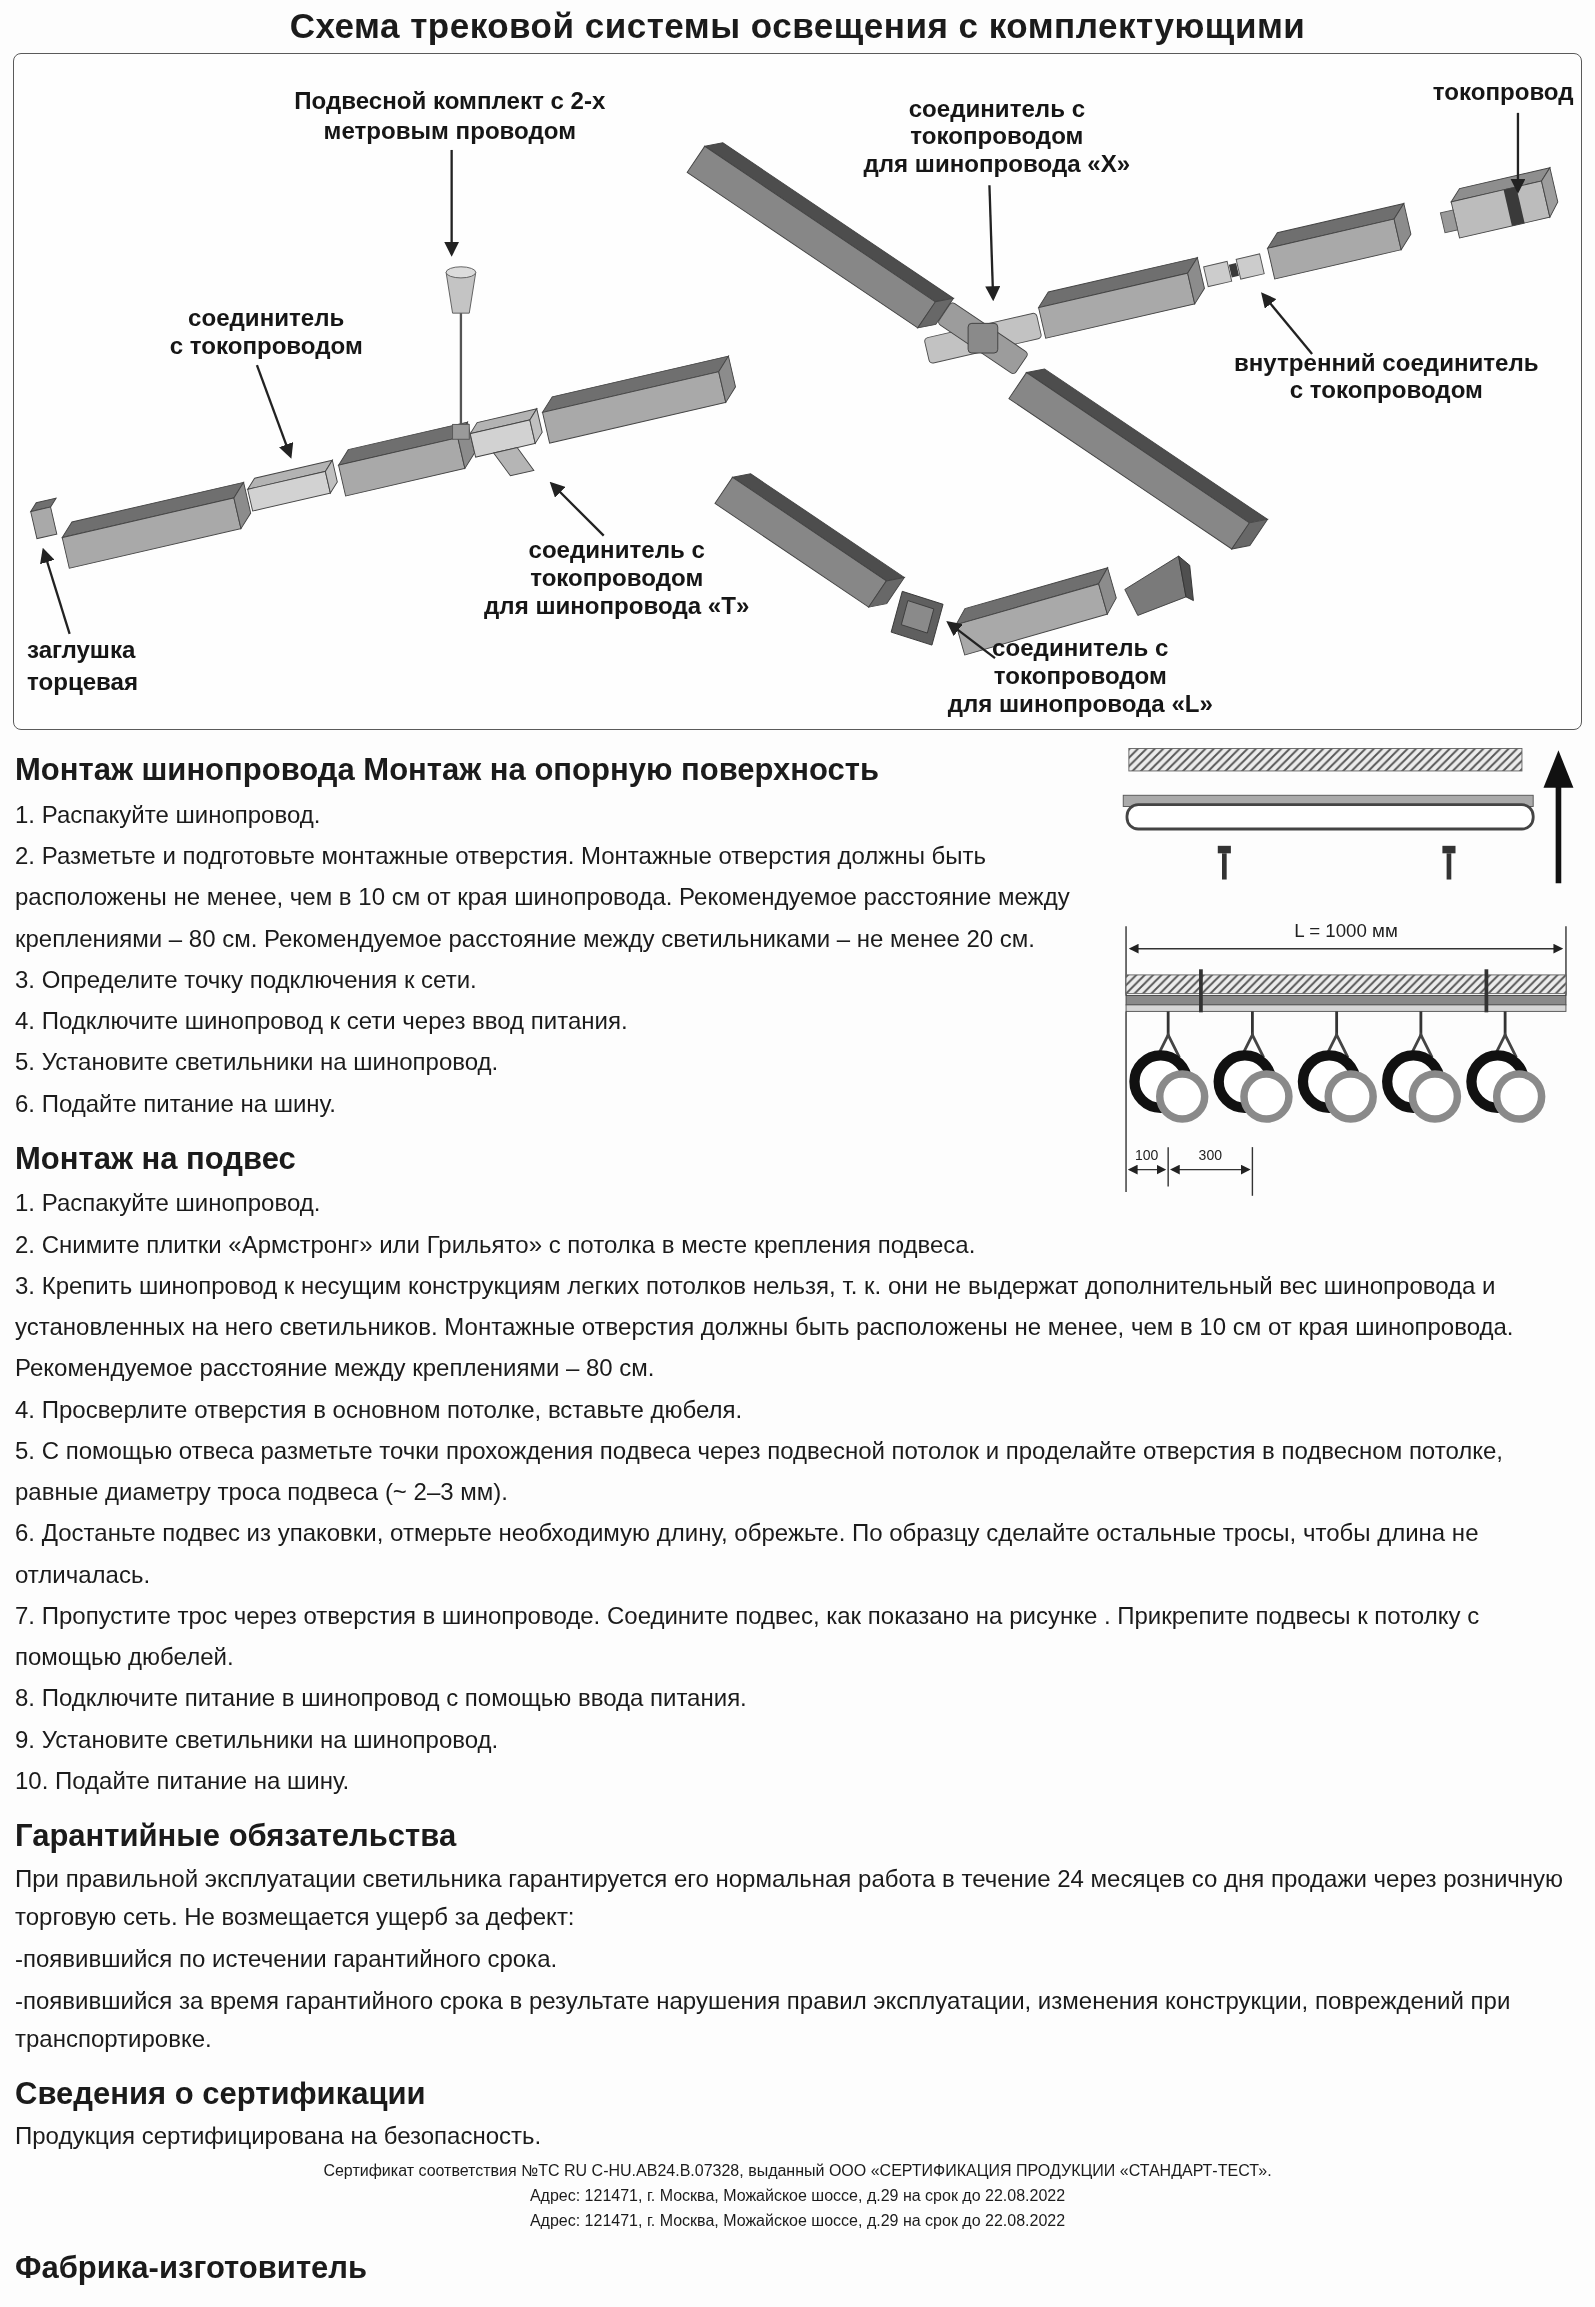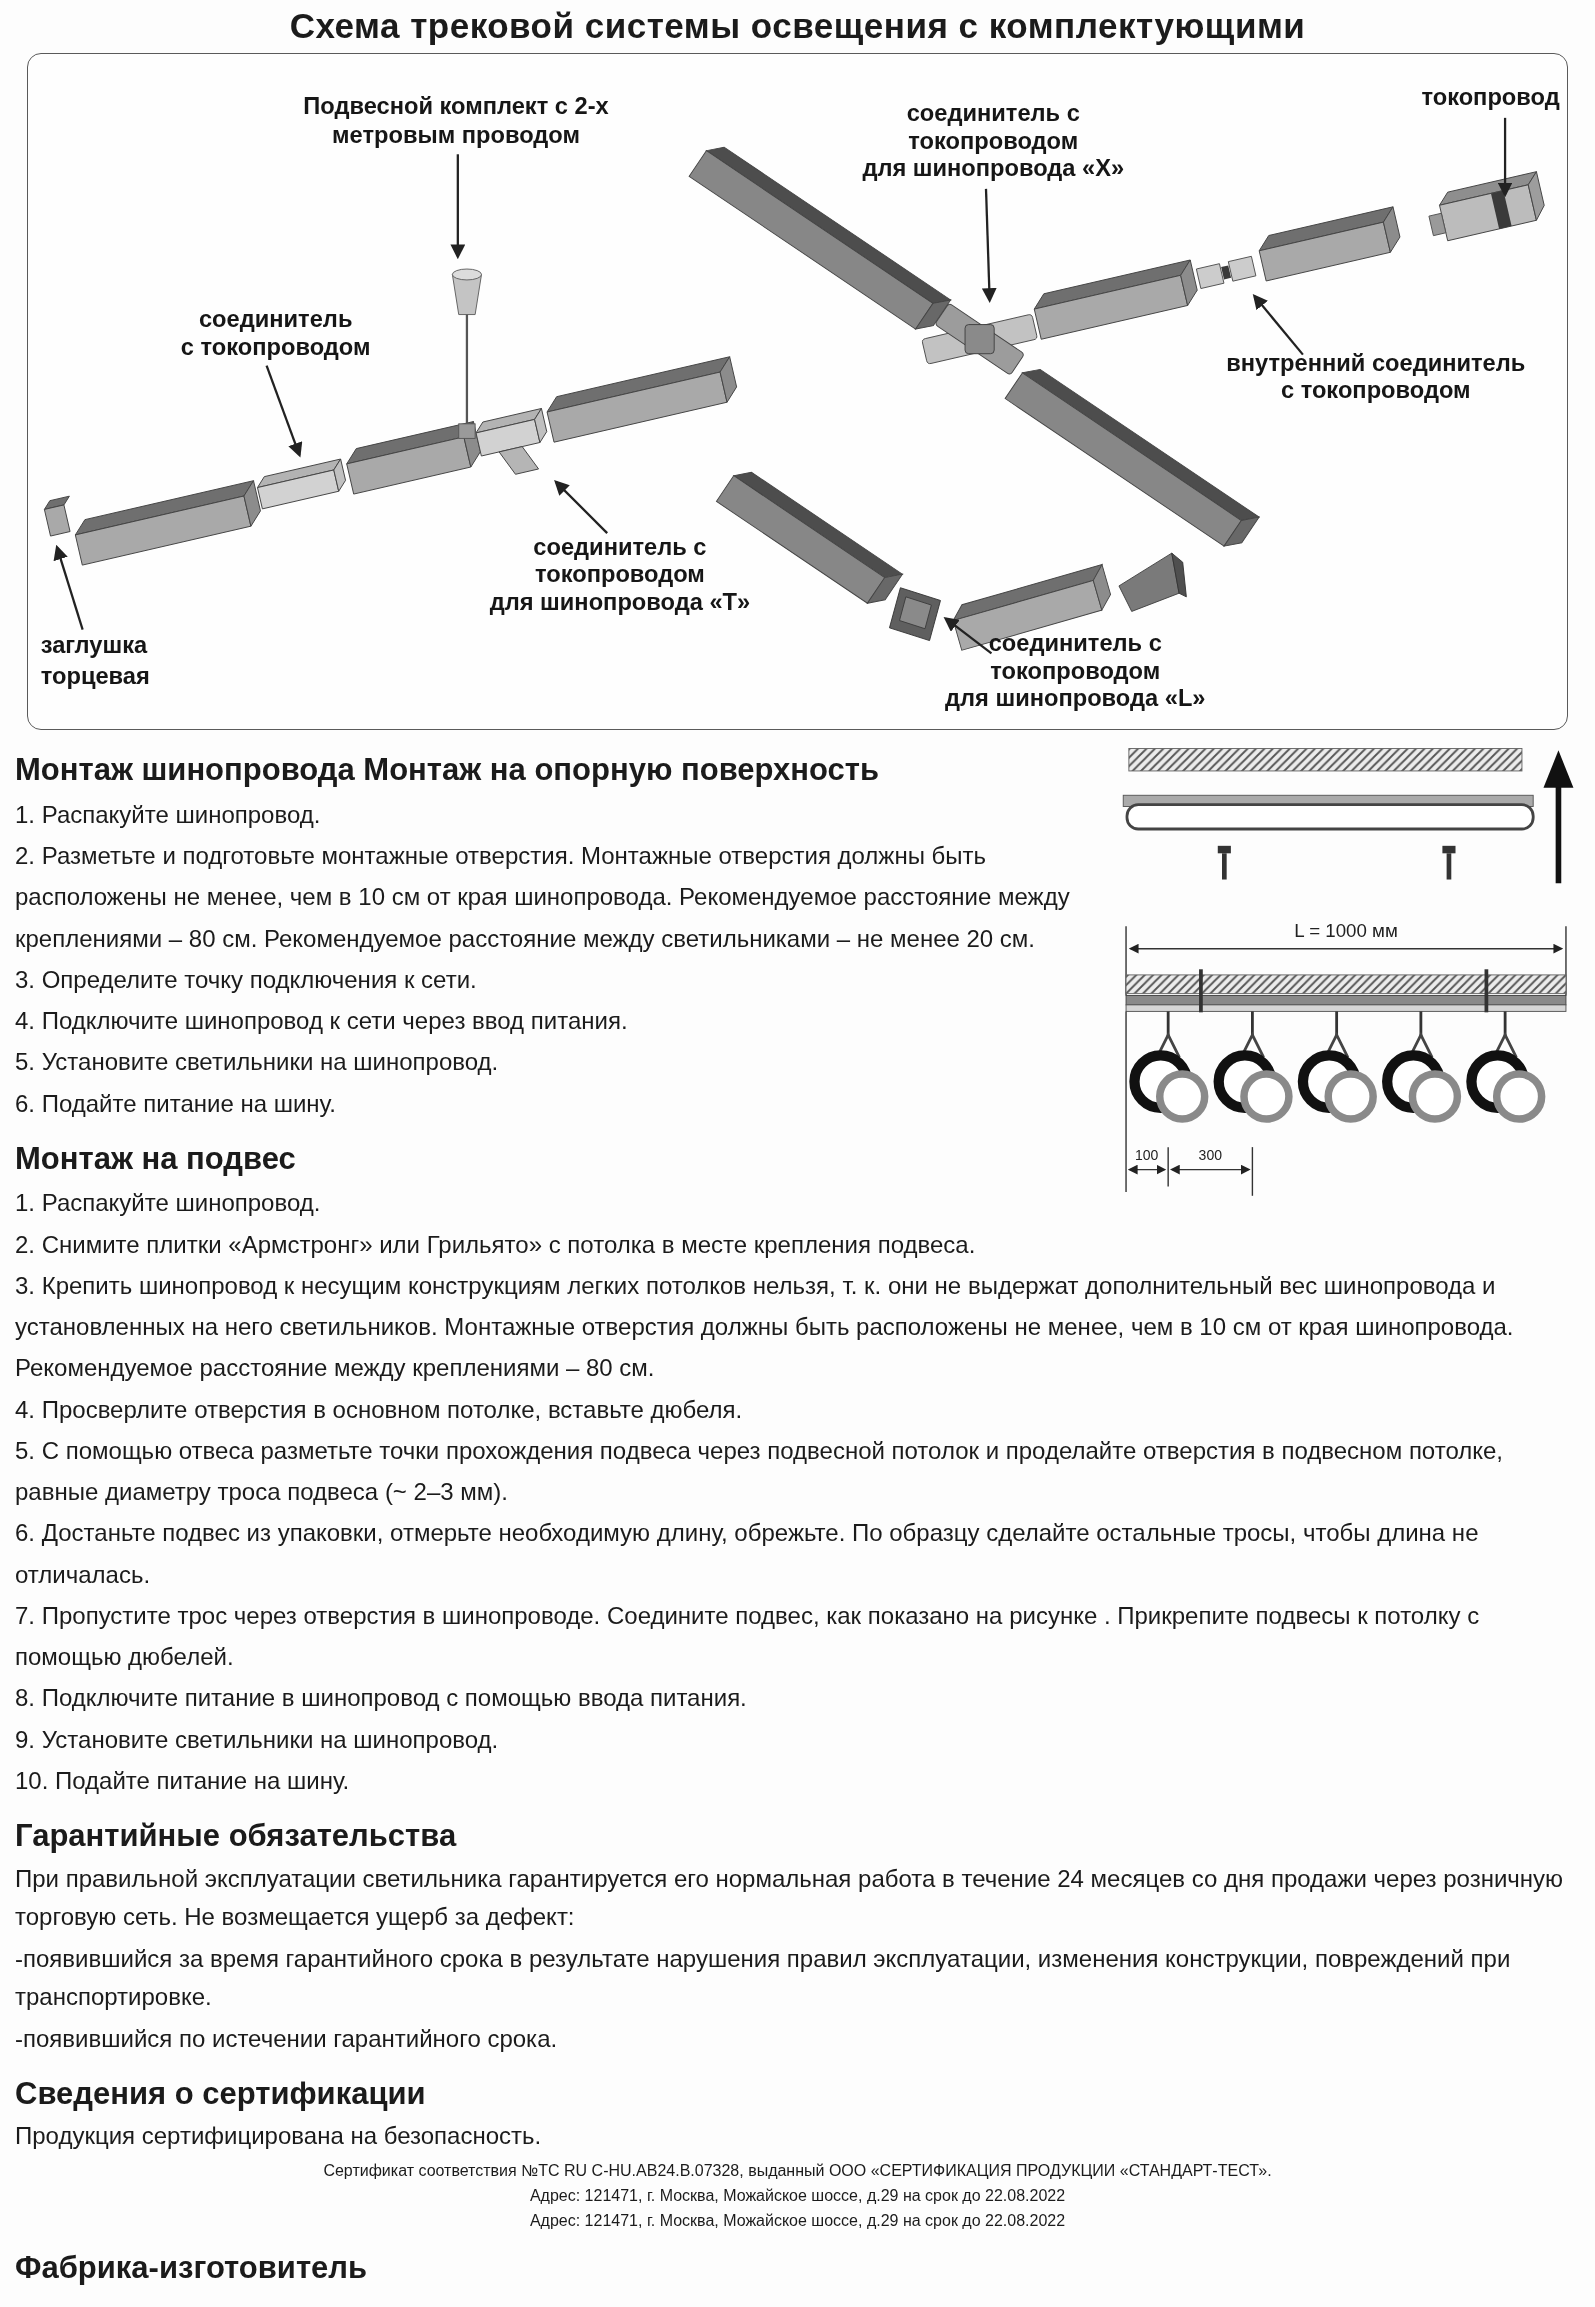--- a/index.html
+++ b/index.html
@@ -1,19 +1,19 @@
 <!DOCTYPE html>
 <html style="font-size:15px"><head>
 <meta charset="utf-8">
 <style>
   html,body{margin:0;padding:0;background:#e8e8e8;}
   .page{width:1595px;height:2308px;background:#fdfdfd;margin:0 auto;position:relative;
         font-family:"Liberation Sans", sans-serif;color:#1b1b1b;overflow:hidden;box-sizing:border-box;}
   .title{font-size:35px;font-weight:bold;text-align:center;margin:5.6px 0 7.4px 0;letter-spacing:0.5px;}
-  .diagram-box{margin:0 27px;border:1.9px solid #5a5a5a;border-radius:14px;background:#fefefe;height:675px;}
+  .diagram-box{margin:0 13px;border:1.9px solid #5a5a5a;border-radius:8px;background:#fefefe;height:675px;}
   .diagram-box svg{display:block;width:100%;height:100%;}
   .content{padding:5.6px 15px 0 15px;}
   h2{font-size:31px;font-weight:bold;margin:16.7px 0 5.6px 0;}
   .line{font-size:24px;line-height:1.72;}
   .para{font-size:24px;line-height:1.6;margin:0 0 3.7px 0;}
   .small{font-size:16px;line-height:1.55;margin:0;text-align:center;}
   .figs{float:right;width:468px;margin:5.6px 0 9.3px 18.6px;display:flex;flex-direction:column;gap:15px;}
   .fig{width:100%;}
   .fig svg{display:block;width:100%;height:auto;}
   
@@ -323,22 +323,22 @@
     <div class="line">4. Просверлите отверстия в основном потолке, вставьте дюбеля.</div>
     <div class="line">5. С помощью отвеса разметьте точки прохождения подвеса через подвесной потолок и проделайте отверстия в подвесном потолке, равные диаметру троса подвеса (~ 2–3 мм).</div>
     <div class="line">6. Достаньте подвес из упаковки, отмерьте необходимую длину, обрежьте. По образцу сделайте остальные тросы, чтобы длина не отличалась.</div>
     <div class="line">7. Пропустите трос через отверстия в шинопроводе. Соедините подвес, как показано на рисунке . Прикрепите подвесы к потолку с помощью дюбелей.</div>
     <div class="line">8. Подключите питание в шинопровод с помощью ввода питания.</div>
     <div class="line">9. Установите светильники на шинопровод.</div>
     <div class="line">10. Подайте питание на шину.</div>
 
     <h2>Гарантийные обязательства</h2>
     <p class="para">При правильной эксплуатации светильника гарантируется его нормальная работа в течение 24 месяцев со дня продажи через розничную торговую сеть. Не возмещается ущерб за дефект:</p>
+    <p class="para">-появившийся по истечении гарантийного срока.</p>
     <p class="para">-появившийся за время гарантийного срока в результате нарушения правил эксплуатации, изменения конструкции, повреждений при транспортировке.</p>
-    <p class="para">-появившийся по истечении гарантийного срока.</p>
 
     <h2>Сведения о сертификации</h2>
     <p class="para">Продукция сертифицирована на безопасность.</p>
     <p class="small">Сертификат соответствия №ТС RU C-HU.AB24.B.07328, выданный ООО «СЕРТИФИКАЦИЯ ПРОДУКЦИИ «СТАНДАРТ-ТЕСТ».</p>
     <p class="small">Адрес: 121471, г. Москва, Можайское шоссе, д.29 на срок до 22.08.2022</p>
     <p class="small">Адрес: 121471, г. Москва, Можайское шоссе, д.29 на срок до 22.08.2022</p>
 
     <h2>Фабрика-изготовитель</h2>
 
     <div class="clear"></div>

